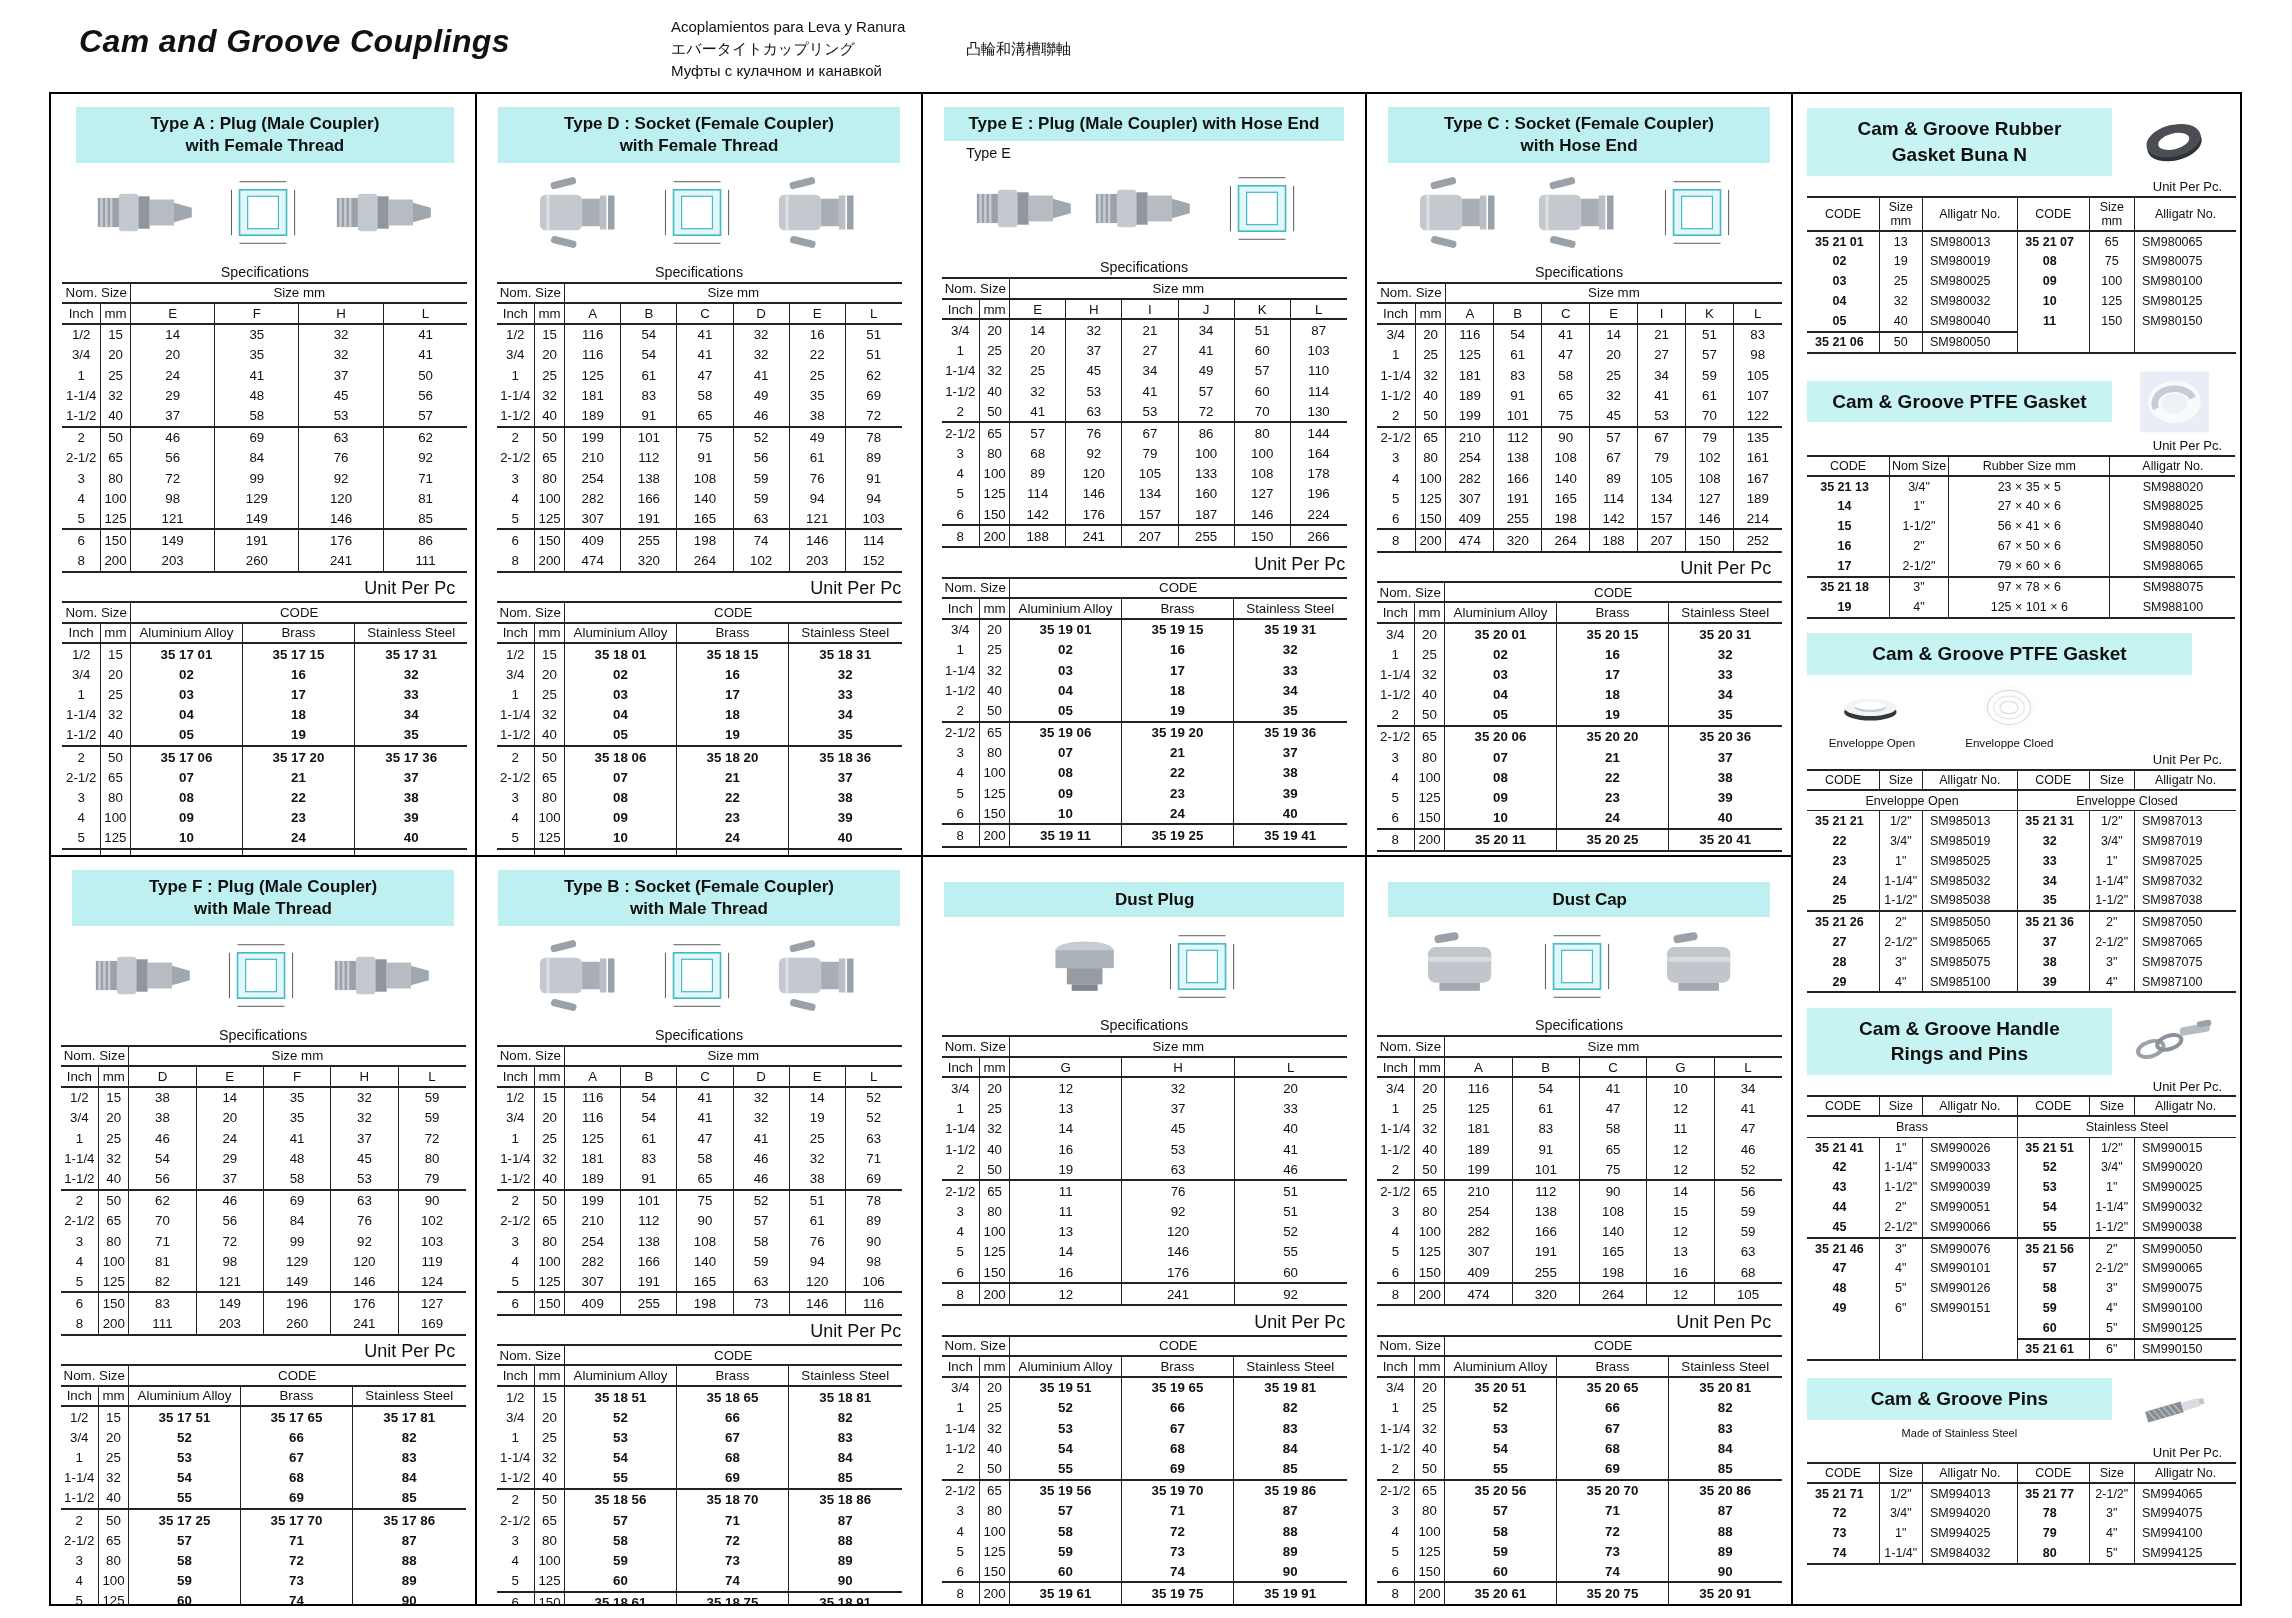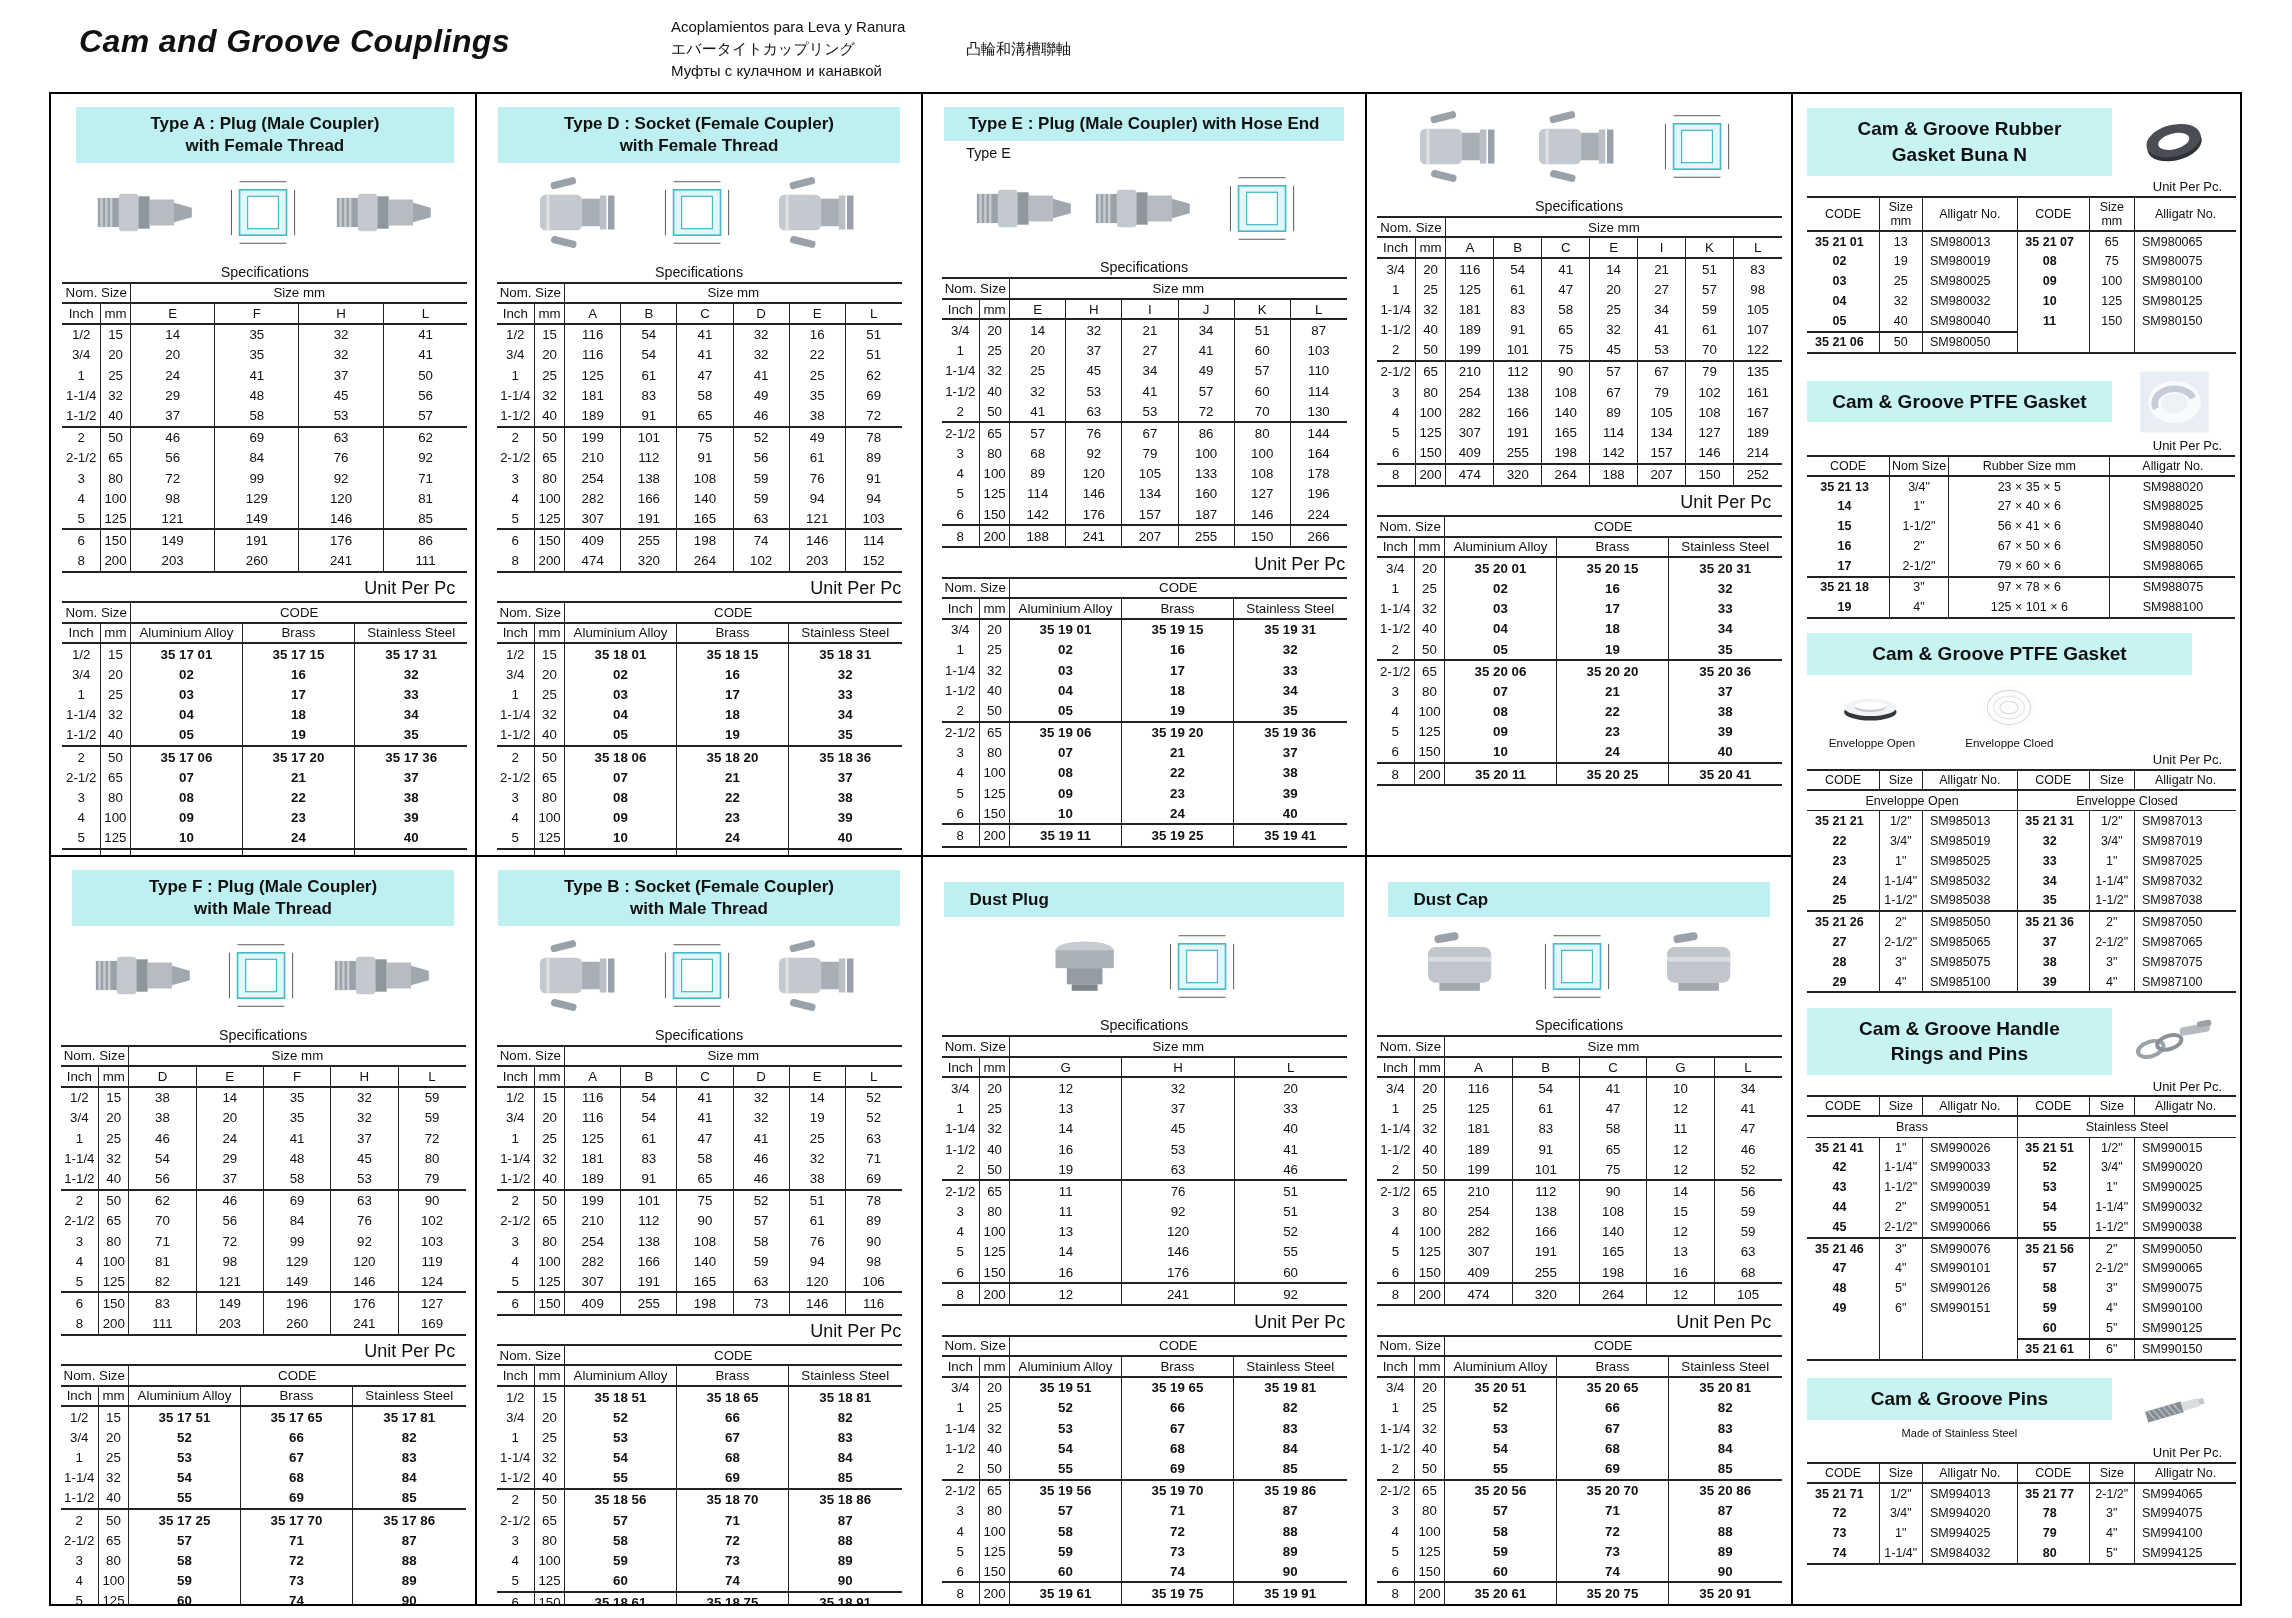--- a/index.html
+++ b/index.html
@@ -12,21 +12,21 @@
   
   .frame{position:absolute;left:49px;top:92px;width:2189px;height:1510px;border:2.7px solid #000;
          display:grid;grid-template-columns:426px 446px 444px 426px 1fr;grid-template-rows:763px 1fr;}
   .panel{border-right:2.7px solid #000;padding:5.4px 7.2px;overflow:hidden;}
   .panel.r1{border-bottom:2.7px solid #000;}
   .p0{grid-area:1/1;padding-left:11px;} .p1{grid-area:1/2;} .p2{grid-area:1/3;} .p3{grid-area:1/4;}
   .p4{grid-area:2/1;} .p5{grid-area:2/2;} .p6{grid-area:2/3;} .p7{grid-area:2/4;}
   .sidebar{grid-area:1/5/3/6;padding:5.4px 12.5px 5.4px 14.3px;overflow:hidden;}
   
   .ptitle{background:#bff0f1;font-size:17px;font-weight:bold;text-align:center;margin:7.2px 14.3px 1.8px;padding:6.3px 3.6px;line-height:1.3;}
-  .ptitle.left{text-align:left;padding-left:25px;margin-top:20px;}
+  .ptitle.left{text-align:center;padding-left:25px;margin-top:20px;}
   .ptag{font-size:14.3px;margin:3.6px 0 0 36px;}
   .pimgs{display:flex;justify-content:center;align-items:center;gap:14.3px;height:95px;}
   .gl{height:81px;width:auto;display:block;}
   .speclbl{text-align:center;font-size:14.3px;margin:3.6px 0 1.8px;}
   .unit{text-align:right;font-size:18px;margin:5.4px 12.5px 1.8px 0;}
   
   .t{border-collapse:collapse;margin:0 auto;table-layout:fixed;font-size:13.3px;}
   .t th,.t td{border-left:1.4px solid #222;border-right:1.4px solid #222;padding:0.9px 1.8px;text-align:center;overflow:hidden;}
   .t th:first-child,.t td:first-child{border-left:0;}
   .t th:last-child,.t td:last-child{border-right:0;}
@@ -899,20 +899,24 @@
             <td class="">8</td>
             <td class="">200</td>
             <td class="cc">35 19 11</td>
             <td class="cc">35 19 25</td>
             <td class="cc">35 19 41</td>
           </tr>
         </tbody>
       </table>
     </section>
   <section class="panel r1 p3">
+      <div class="ptitle">
+        <div>Type C : Socket (Female Coupler)</div>
+        <div>with Hose End</div>
+      </div>
       <div class="pimgs">
         <span>
           <svg class="gl" viewBox="0 0 130 100">
             <rect x="30" y="13" width="32" height="9" rx="4" fill="#9aa1a8" transform="rotate(-14 30 20)"></rect>
             <rect x="30" y="78" width="32" height="9" rx="4" fill="#9aa1a8" transform="rotate(14 30 82)"></rect>
             <rect x="16" y="28" width="52" height="44" rx="7" fill="#c3c9ce"></rect>
             <rect x="24" y="28" width="4" height="44" fill="#dde1e4"></rect>
             <rect x="68" y="33" width="22" height="34" fill="#a7aeb5"></rect>
             <rect x="90" y="29" width="8" height="42" fill="#b9bfc5"></rect>
             <rect x="100" y="29" width="8" height="42" fill="#9aa1a8"></rect>

